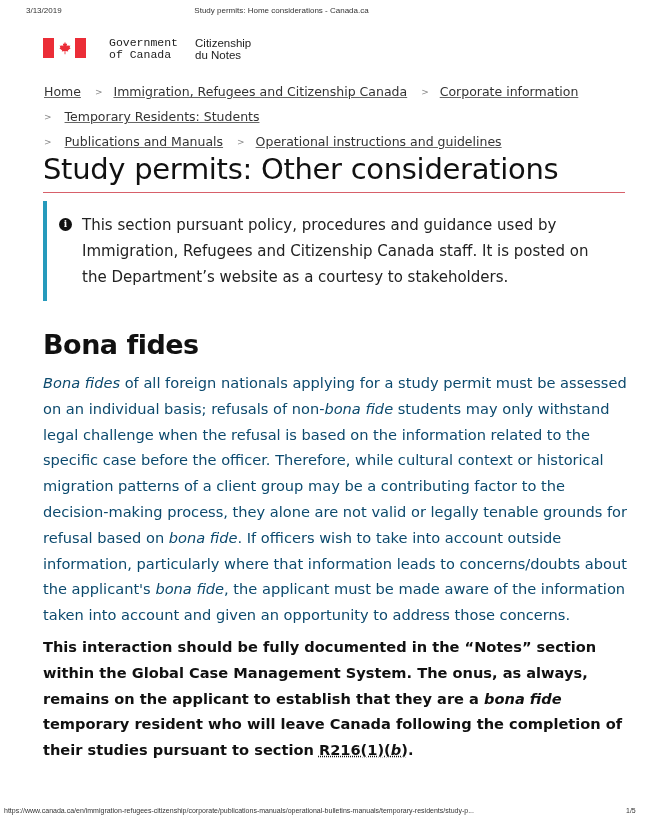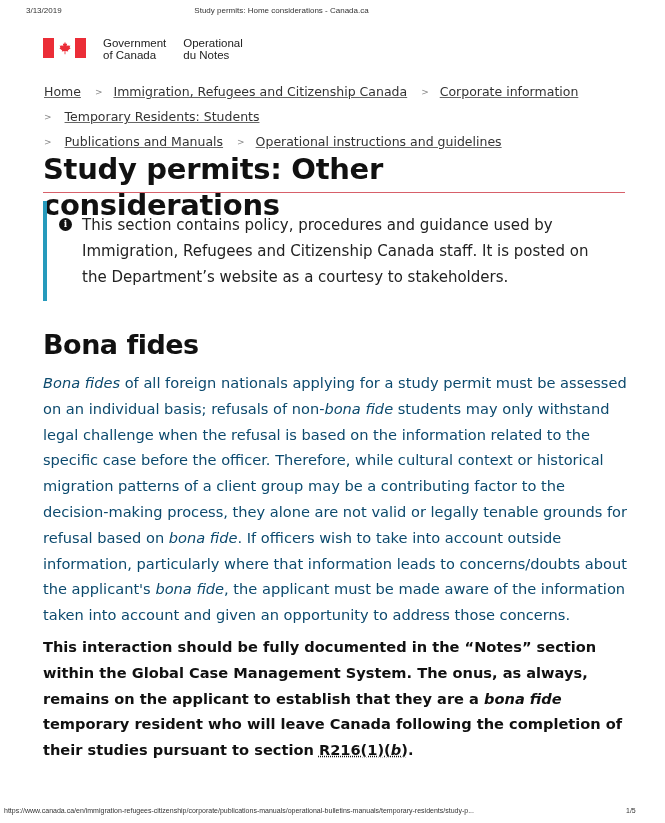--- a/index.html
+++ b/index.html
@@ -12,36 +12,36 @@
     }
     .print-header .date { position: absolute; left: 26px; top: 0; }
     .print-header .ptitle { position: absolute; left: 0; right: 0; top: 0; text-align: center; padding-left: 18px; }
 
     .gc-signature { position: absolute; left: 43px; top: 37px; display: flex; align-items: flex-start; }
     .flag { width: 43px; height: 20px; display: flex; margin-top: 1px; }
     .flag .bar { width: 11px; height: 20px; background: #eb2d37; }
     .flag .mid { width: 21px; height: 20px; background: #fff; display: flex; align-items: center; justify-content: center; }
     .flag svg { width: 14px; height: 14px; }
     .gc-text { font-family: "Liberation Sans", sans-serif; font-size: 11.5px; line-height: 12px; color: #222; }
-    .gc-en { margin-left: 17px; }
+    .gc-en { margin-left: 23px; font-family: Liberation Mono, monospace; }
     .gc-fr { margin-left: 17px; }
 
     .breadcrumb {
       position: absolute; left: 44px; top: 80px; width: 560px;
       font-size: 12.5px; line-height: 23px; color: #284162;
     }
     .breadcrumb .crumb { color: #333; text-decoration: underline; text-decoration-color: #666; cursor: pointer; }
     .breadcrumb .sep { color: #888; font-size: 9px; display: inline-block; margin: 0 11px 0 14px; position: relative; top: -1px; }
     .breadcrumb .row { white-space: nowrap; }
     .breadcrumb .row.indent { margin-left: 0; }
     .breadcrumb .row.indent .sep:first-child { margin-left: 0; margin-right: 13px; }
 
     .page-title {
       position: absolute; left: 43px; top: 151px; width: 582px;
-      font-size: 29px; font-weight: bold; letter-spacing: -0.3px; color: #111;
+      font-size: 29px; font-weight: normal; letter-spacing: -0.3px; color: #111;
       font-family: "DejaVu Sans", sans-serif; line-height: 36px;
     }
     .title-rule { position: absolute; left: 43px; top: 192px; width: 582px; height: 1px; background: #d7606a; }
 
     .alert {
       position: absolute; left: 43px; top: 201px; width: 560px; height: 100px;
       border-left: 4px solid #269abc;
     }
     .alert .icon {
       position: absolute; left: 12px; top: 17px; width: 13px; height: 13px; border-radius: 50%;
@@ -93,21 +93,21 @@
         <path fill="#eb2d37" d="M10 1 L11.3 4.2 L13 3.4 L12.4 7.6 L14.6 5.6 L15.2 7 L17.6 6.6 L16.6 9.4 L18 10.2 L14 13.4 L14.6 15 L10.6 14.4 L10.6 19 L9.4 19 L9.4 14.4 L5.4 15 L6 13.4 L2 10.2 L3.4 9.4 L2.4 6.6 L4.8 7 L5.4 5.6 L7.6 7.6 L7 3.4 L8.7 4.2 Z"></path>
       </svg>
     </div>
     <div class="bar"></div>
   </div>
   <div class="gc-text gc-en">
     <div>Government</div>
     <div>of Canada</div>
   </div>
   <div class="gc-text gc-fr">
-    <div>Operational</div>
+    <div>Citizenship</div>
     <div>du Notes</div>
   </div>
 </div>
 
 <nav class="breadcrumb">
   <div class="row">
     <a class="crumb">Home</a><span class="sep">&gt;</span><a class="crumb">Immigration, Refugees and Citizenship Canada</a><span class="sep">&gt;</span><a class="crumb">Corporate information</a>
   </div>
   <div class="row indent">
     <span class="sep">&gt;</span><a class="crumb">Temporary Residents: Students</a>
@@ -115,21 +115,21 @@
   <div class="row indent">
     <span class="sep">&gt;</span><a class="crumb">Publications and Manuals</a><span class="sep">&gt;</span><a class="crumb">Operational instructions and guidelines</a>
   </div>
 </nav>
 
 <h1 class="page-title">Study permits: Other considerations</h1>
 <div class="title-rule"></div>
 
 <div class="alert">
   <span class="icon">i</span>
-  <p class="text">This section contains policy, procedures and guidance used by Immigration, Refugees and Citizenship Canada staff. It is posted on the Department’s website as a courtesy to stakeholders.</p>
+  <p class="text">This section pursuant policy, procedures and guidance used by Immigration, Refugees and Citizenship Canada staff. It is posted on the Department’s website as a courtesy to stakeholders.</p>
 </div>
 
 <h2 class="section-title">Bona fides</h2>
 
 <p class="para"><em>Bona fides</em><span> of all foreign nationals applying for a study permit must be assessed on an individual basis; refusals of non-</span><em>bona fide</em><span> students may only withstand legal challenge when the refusal is based on the information related to the specific case before the officer. Therefore, while cultural context or historical migration patterns of a client group may be a contributing factor to the decision-making process, they alone are not valid or legally tenable grounds for refusal based on </span><em>bona fide</em><span>. If officers wish to take into account outside information, particularly where that information leads to concerns/doubts about the applicant's </span><em>bona fide</em><span>, the applicant must be made aware of the information taken into account and given an opportunity to address those concerns.</span></p>
 
 <p class="para-strong"><span>This interaction should be fully documented in the “Notes” section within the Global Case Management System. The onus, as always, remains on the applicant to establish that they are a </span><em>bona fide</em><span> temporary resident who will leave Canada following the completion of their studies pursuant to section </span><a>R216</a><a>(1)</a><a><span>(</span><em>b</em><span>)</span></a><span>.</span></p>
 
 <div class="print-footer">
   <span class="url">https://www.canada.ca/en/immigration-refugees-citizenship/corporate/publications-manuals/operational-bulletins-manuals/temporary-residents/study-p...</span>

